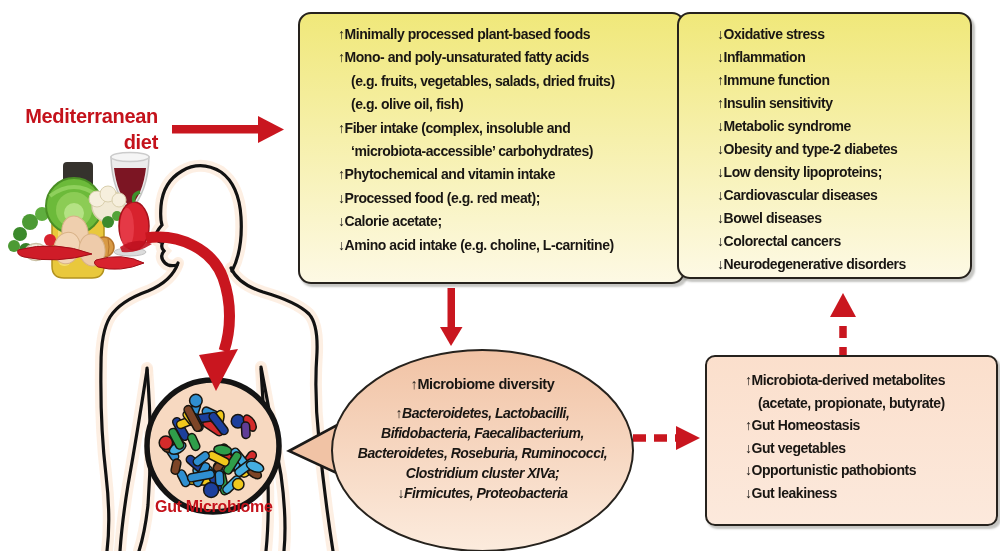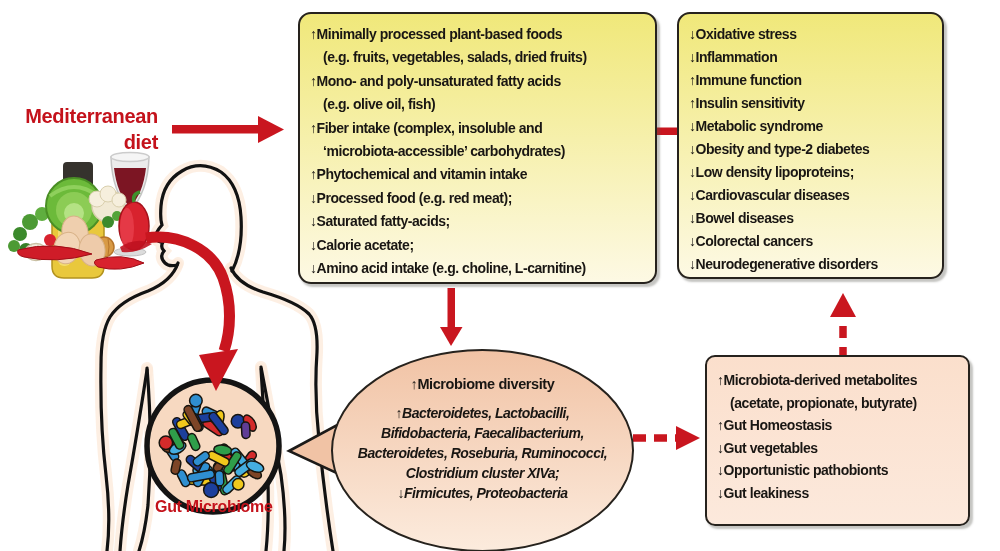--- a/index.html
+++ b/index.html
@@ -10,20 +10,21 @@
   #art{position:absolute;left:0;top:0;z-index:1;}
   .overlay{position:absolute;z-index:2;}
   .box{
     position:absolute;z-index:2;
     border:2.4px solid var(--border_dark);
     border-radius:13px;
     box-shadow:2.5px 3px 2px rgba(90,90,80,.35);
     color:var(--text_black);
     font-weight:bold;
     white-space:nowrap;
+    padding-left:28px;
   }
   .yellow{background:linear-gradient(to bottom,var(--box_yellow_top),var(--box_yellow_bottom));}
   .peach{background:linear-gradient(to bottom,var(--box_peach),var(--box_peach_bottom));border-radius:10px;}
   .lines{padding:9px 6px 0 10px;}
   .line{font-size:14px;line-height:23px;letter-spacing:-0.45px;}
   .line.indent{padding-left:13px;}
   .line.italic{font-style:italic;}
   #diet-box .line{line-height:23.4px;}
   #metabolites-box .line{line-height:22.5px;}
   #metabolites-box .lines{padding-top:12px;}
@@ -237,28 +238,27 @@
   </svg>
 
   <div id="med-title" class="overlay">
     <div>Mediterranean</div>
     <div>diet</div>
   </div>
 
   <div id="diet-box" class="box yellow" style="left:298px;top:12px;width:355px;height:268px;">
     <div class="lines">
         <div class="line">↑Minimally processed plant-based foods</div>
+        <div class="line">↑Mono- and poly-unsaturated fatty acids</div>
         <div class="line indent">(e.g. fruits, vegetables, salads, dried fruits)</div>
-        <div class="line">↑Mono- and poly-unsaturated fatty acids</div>
         <div class="line indent">(e.g. olive oil, fish)</div>
         <div class="line">↑Fiber intake (complex, insoluble and</div>
         <div class="line indent">‘microbiota-accessible’ carbohydrates)</div>
         <div class="line">↑Phytochemical and vitamin intake</div>
         <div class="line">↓Processed food (e.g. red meat);</div>
-        <div class="line">↓Saturated fatty-acids;</div>
         <div class="line">↓Calorie acetate;</div>
         <div class="line">↓Amino acid intake (e.g. choline, L-carnitine)</div>
       </div>
   </div>
 
   <div id="outcomes-box" class="box yellow" style="left:677px;top:12px;width:263px;height:263px;">
     <div class="lines">
         <div class="line">↓Oxidative stress</div>
         <div class="line">↓Inflammation</div>
         <div class="line">↑Immune function</div>

